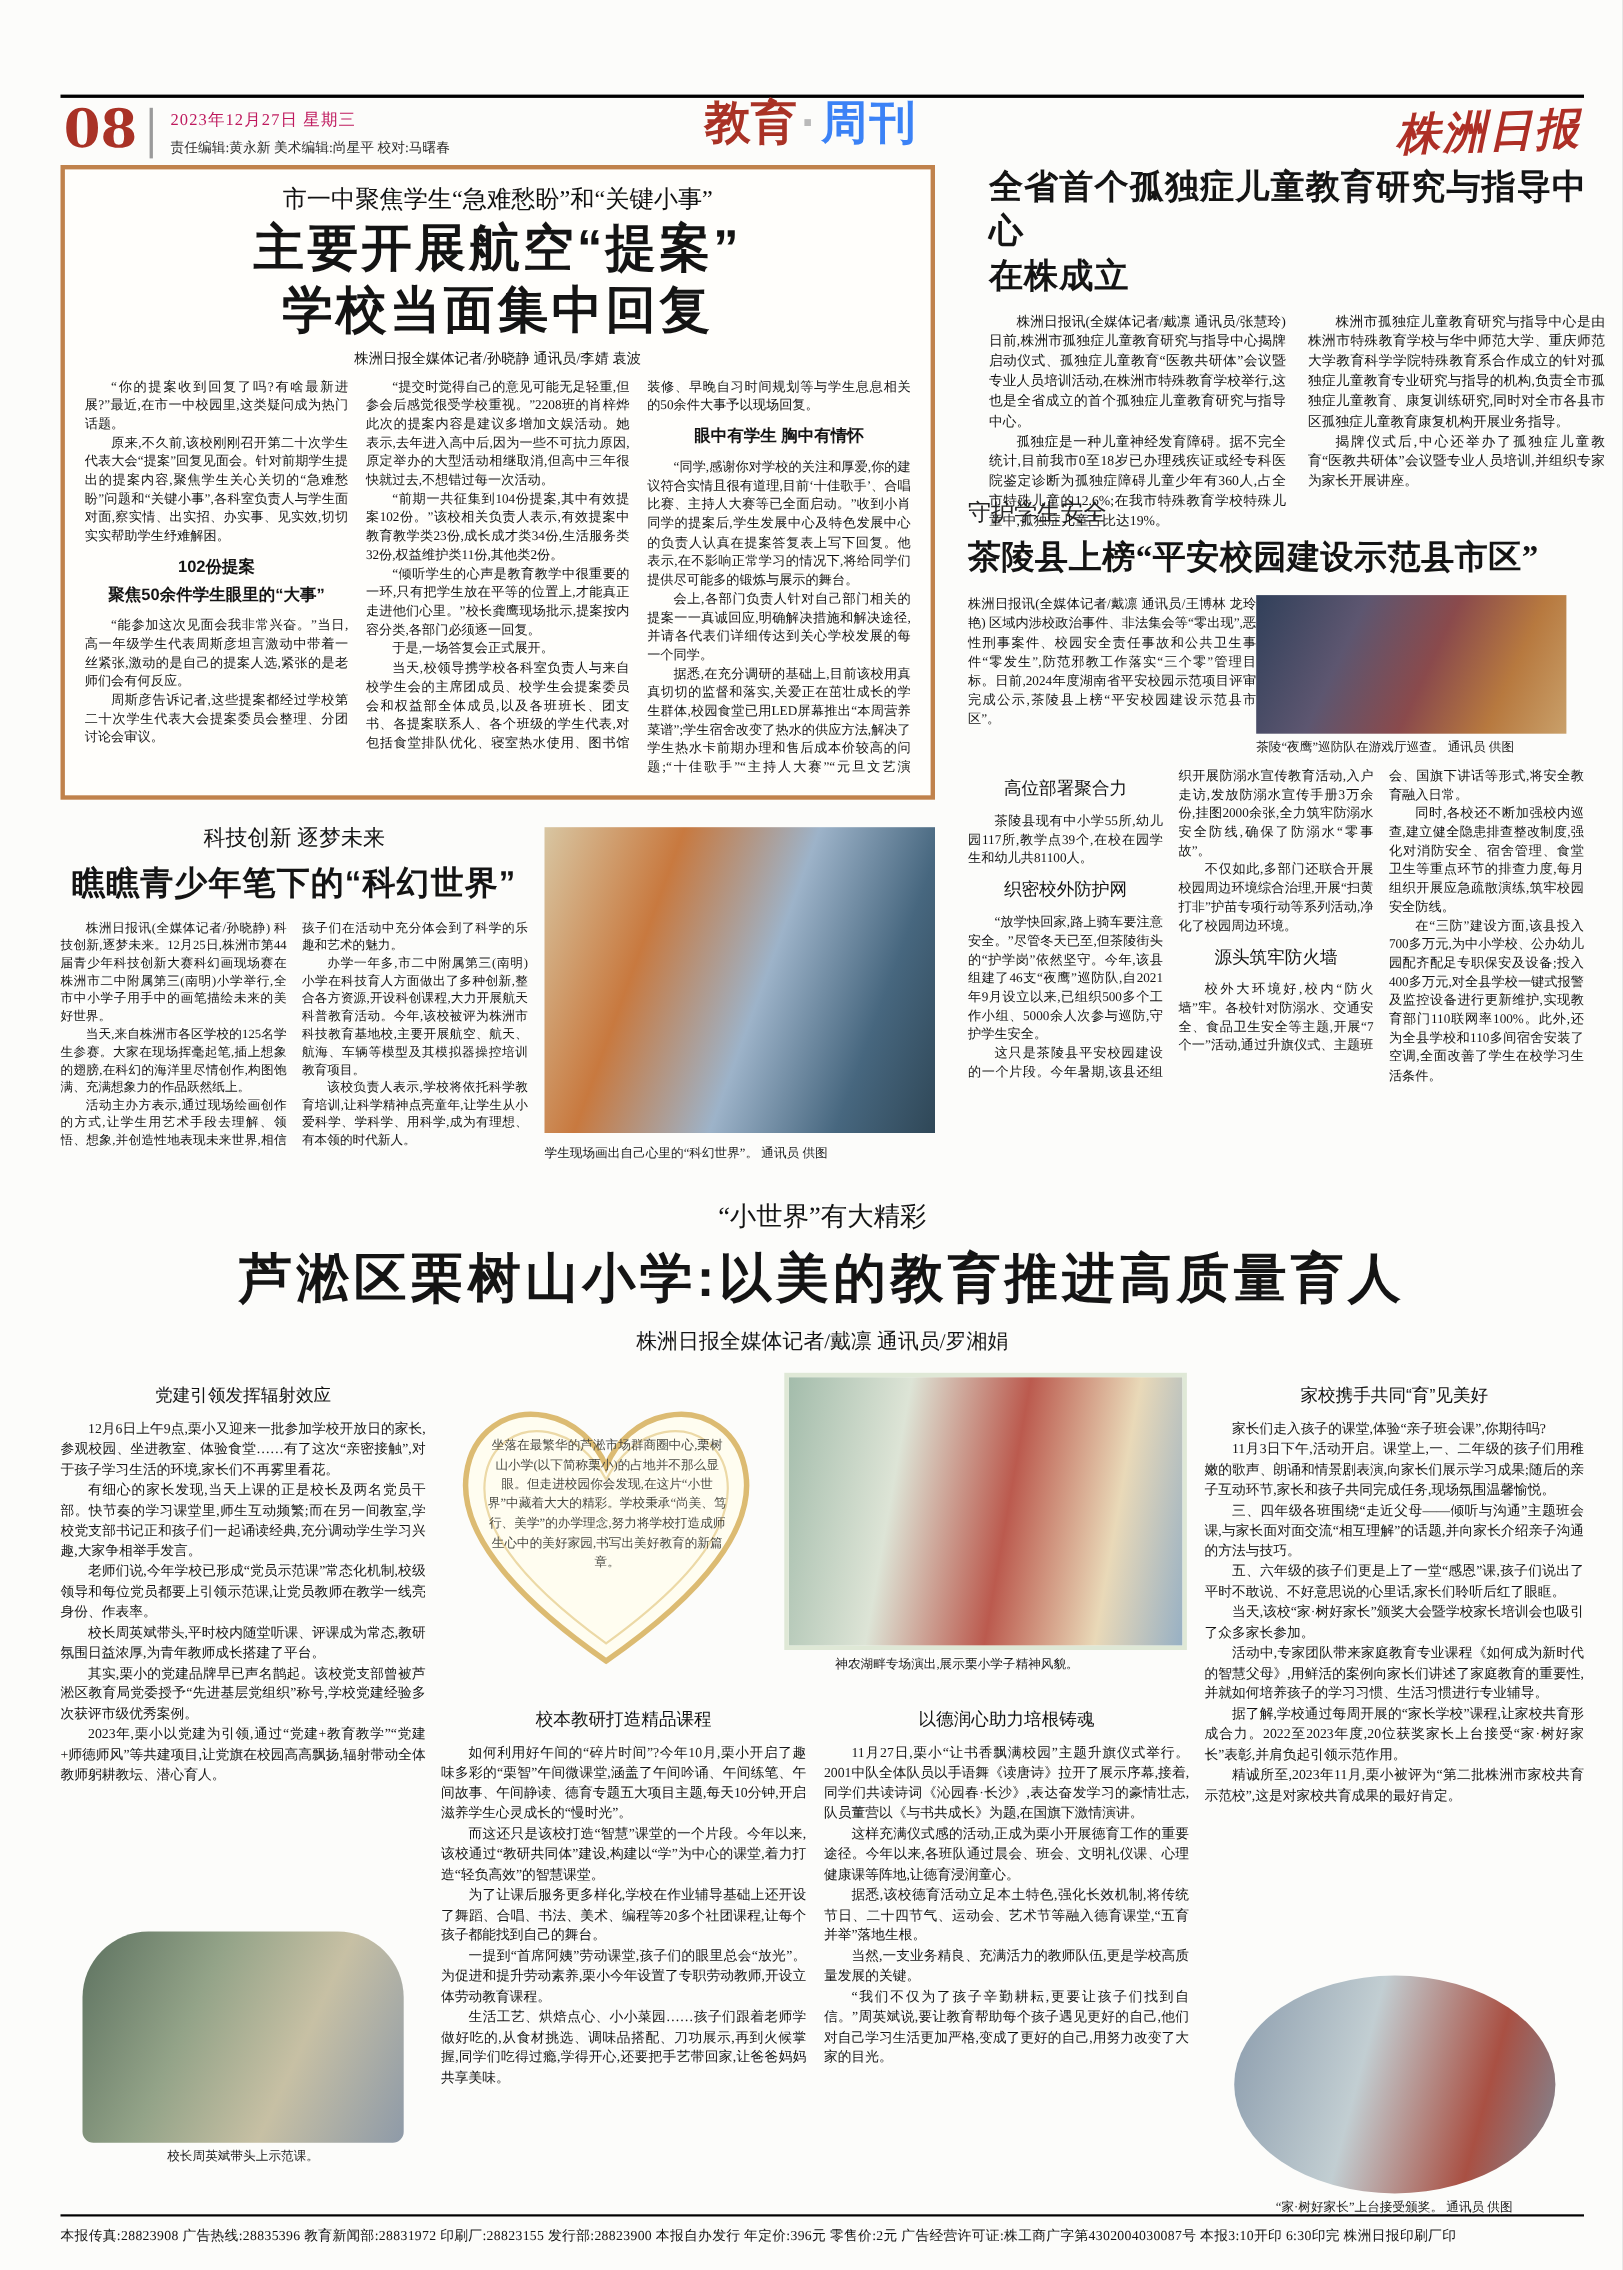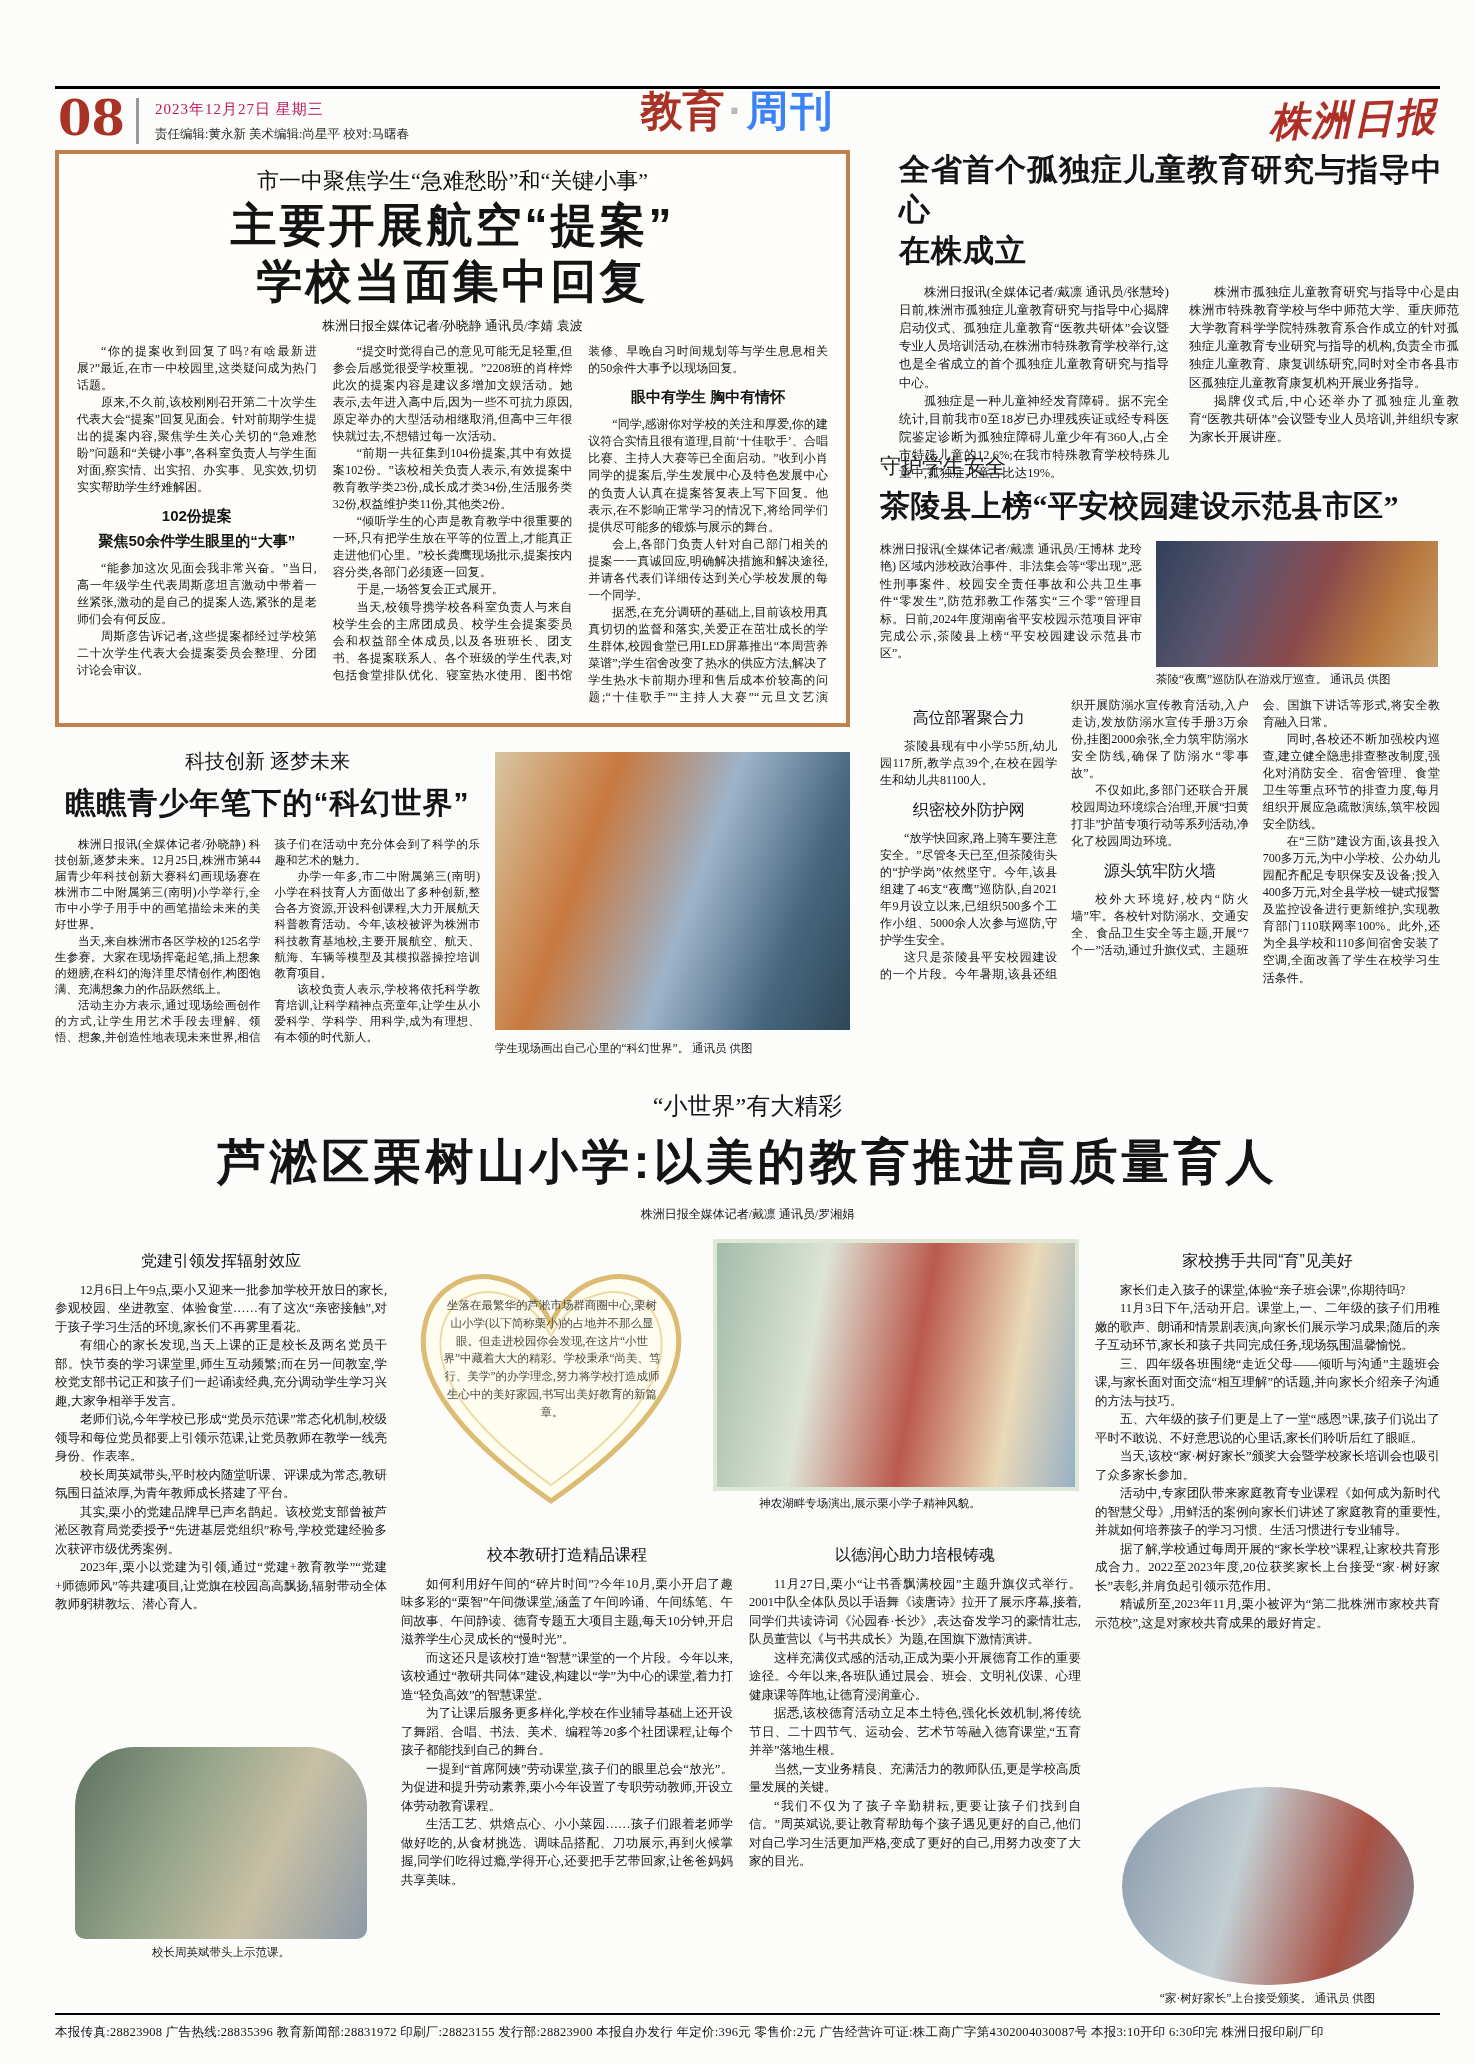--- a/index.html
+++ b/index.html
@@ -39,21 +39,21 @@
   .prop-cols{column-count:3;column-gap:16px;font-size:12px;line-height:1.42;height:368px;overflow:hidden;}
   
   .art-autism{position:absolute;left:880px;top:150px;width:560px;margin-left:19px;}
   .autism-headline{font-size:31px;font-weight:bold;line-height:1.3;letter-spacing:1px;}
   .autism-cols{column-count:2;column-gap:20px;font-size:12.5px;line-height:1.45;height:212px;
                overflow:hidden;margin-top:12px;}
   
   .art-chaling{position:absolute;left:880px;top:452px;width:560px;height:625px;}
   .chaling-kicker{font-size:21px;color:#222;}
   .chaling-headline{font-size:30px;font-weight:bold;margin-top:6px;letter-spacing:0.5px;}
-  .chaling-row{display:flex;gap:14px;margin-top:14px;}
+  .chaling-row{display:flex;margin-top:14px;}
   .chaling-lead{width:262px;font-size:12px;line-height:1.45;}
   .chaling-photo-wrap{width:282px;}
   .photo-chaling{width:282px;height:126px;
     background:linear-gradient(115deg,#31405a 0%,#5d5670 30%,#8a4a4c 55%,#b7793f 78%,#caa briefly 100%);
     background:linear-gradient(115deg,#31405a 0%,#5d5670 30%,#8a4a4c 55%,#b7793f 78%,#c9a06a 100%);}
   .chaling-cols{column-count:3;column-gap:14px;font-size:12px;line-height:1.42;height:382px;
                 overflow:hidden;margin-top:10px;}
   
   .art-scifi{position:absolute;left:55px;top:748px;width:795px;height:330px;}
   .scifi-left{position:absolute;left:0;top:0;width:425px;}
@@ -63,21 +63,21 @@
   .scifi-cols{column-count:2;column-gap:14px;font-size:11.5px;line-height:1.4;height:238px;
               overflow:hidden;margin-top:12px;}
   .photo-scifi{position:absolute;left:440px;top:4px;width:355px;height:278px;
     background:linear-gradient(110deg,#d8c6a2 0%,#c8793f 28%,#9db3c9 55%,#47677f 80%,#2f4757 100%);}
   .scifi-caption{position:absolute;left:440px;top:288px;width:355px;}
   
   .art-lishu{position:absolute;left:55px;top:1090px;width:1385px;height:920px;}
   .lishu-kicker{text-align:center;font-size:24px;}
   .lishu-headline{text-align:center;font-size:48px;font-weight:900;letter-spacing:4px;margin-top:8px;
                   font-family:"Liberation Sans",sans-serif;}
-  .lishu-byline{text-align:center;font-size:12px;margin-top:12px;}
+  .lishu-byline{text-align:center;font-size:19px;margin-top:12px;}
   .lishu-grid{display:flex;gap:14px;margin-top:16px;}
   .lcol{font-size:12.5px;line-height:1.48;}
   .lcol1{width:332px;}
   .lmid{width:680px;}
   .lcol4{width:345px;}
   .lcol-text{overflow:hidden;}
   .lcol1 .lcol-text{height:450px;}
   .lcol4 .lcol-text{height:492px;}
   .photo-principal{width:292px;height:192px;margin:16px auto 0;border-radius:60px 60px 10px 10px;
     background:linear-gradient(115deg,#5d7260 0%,#93a388 35%,#c7c0a4 65%,#8e9aa8 100%);}

